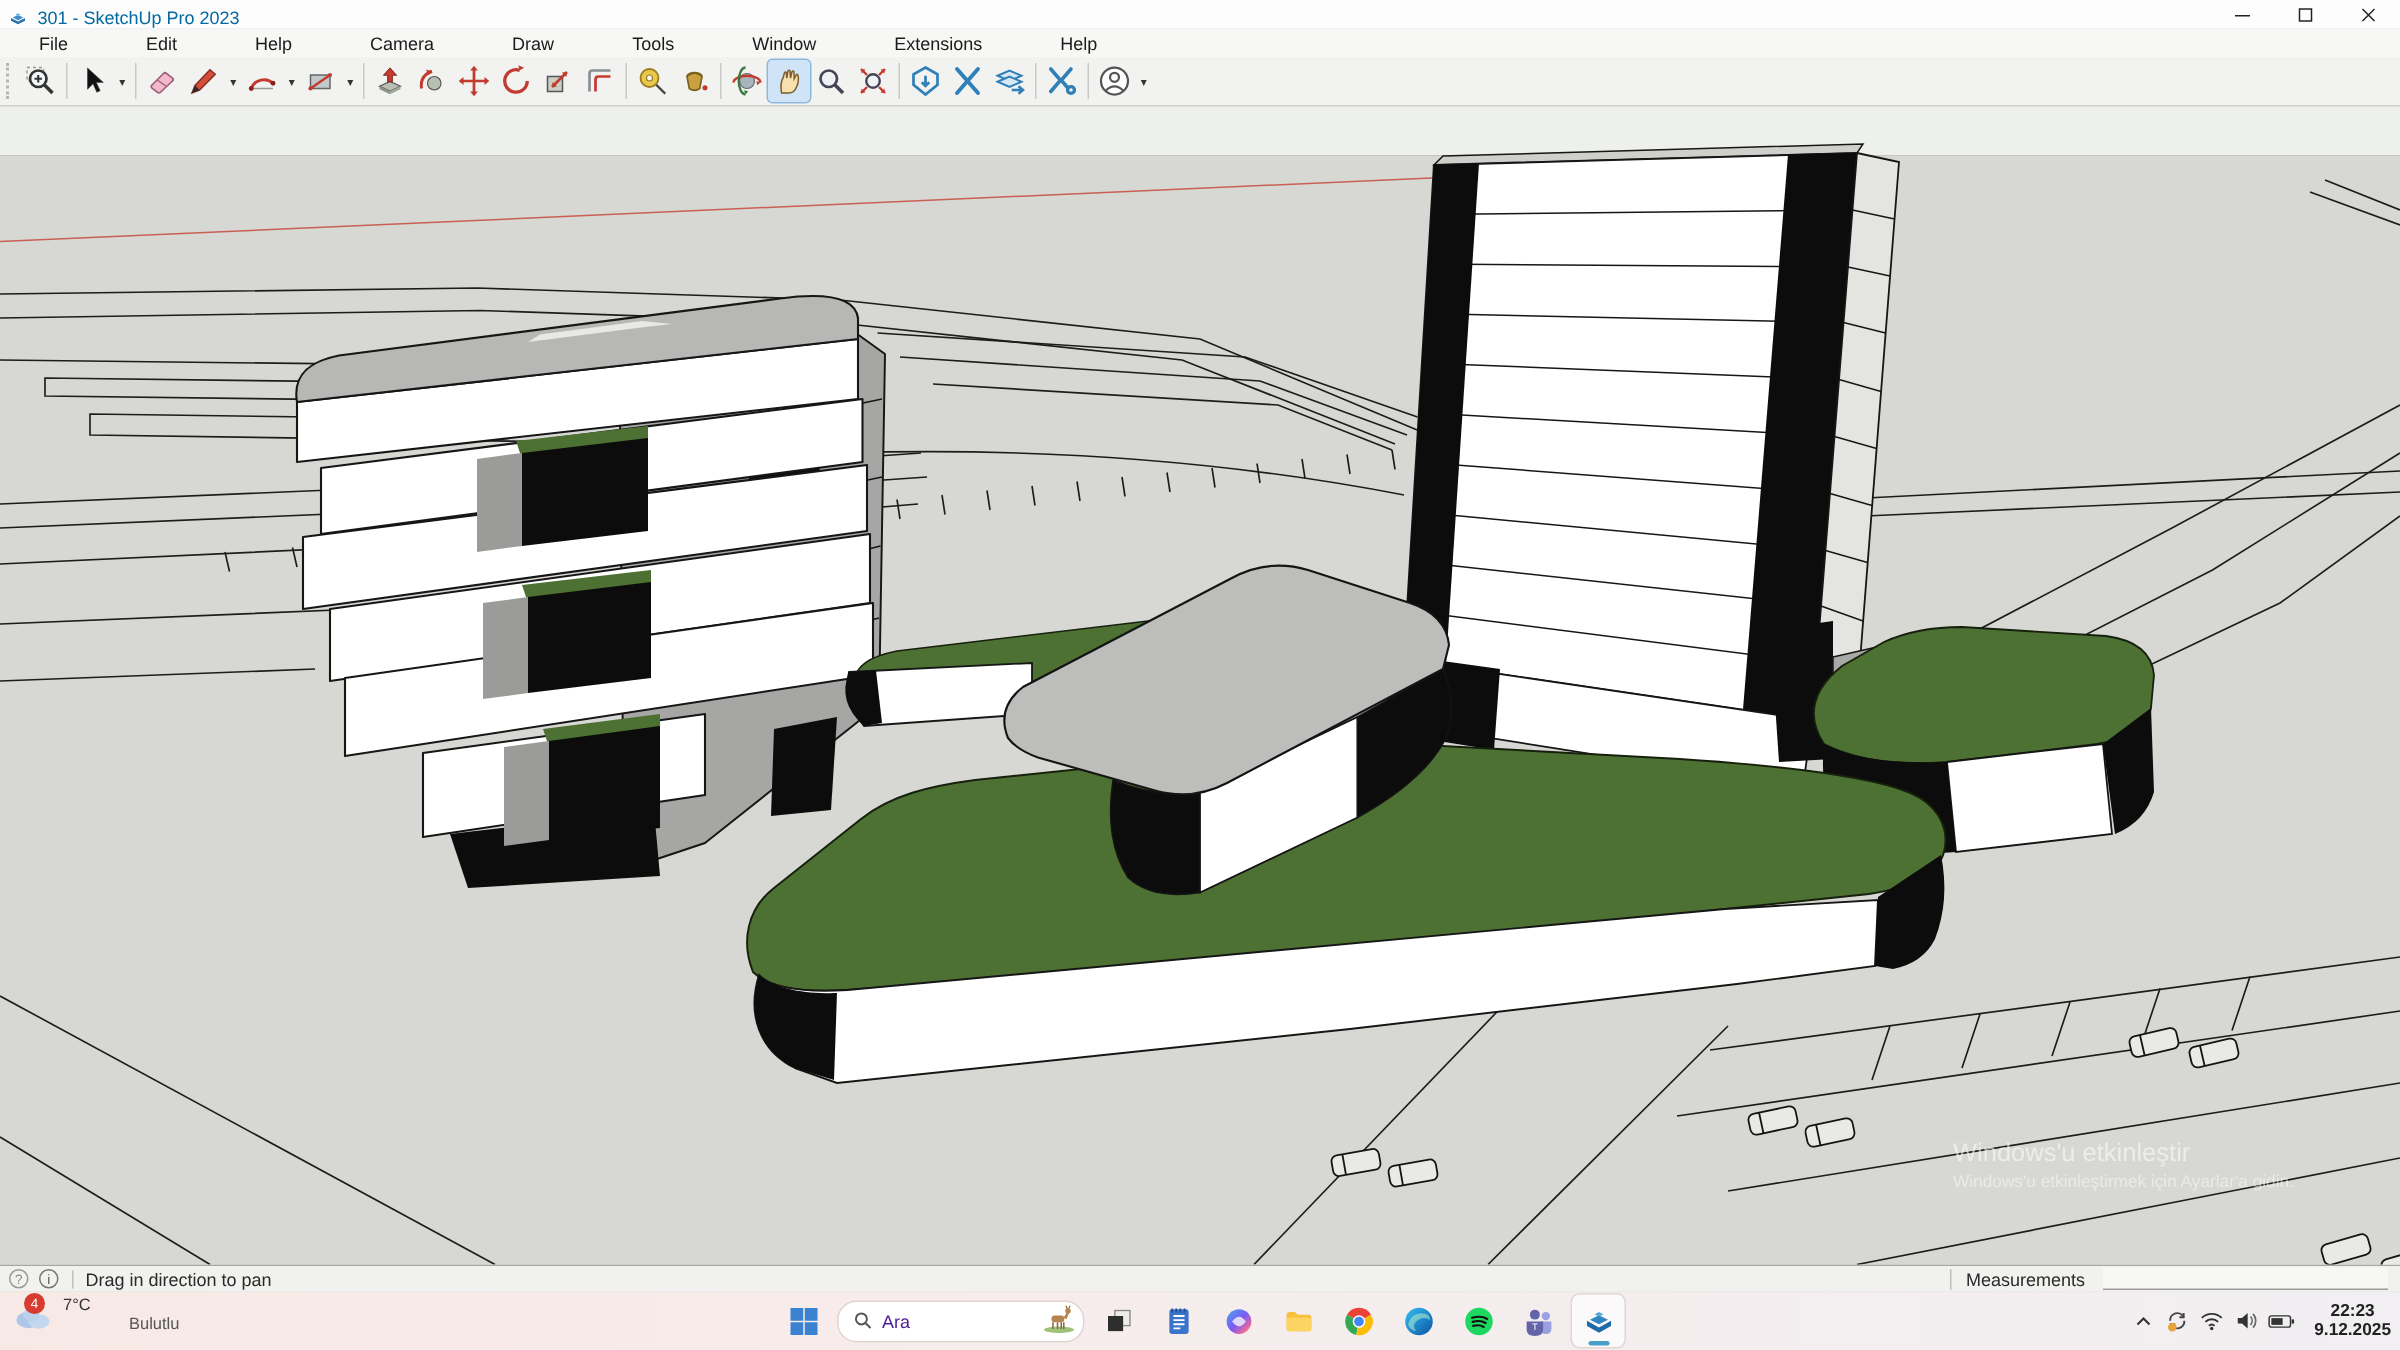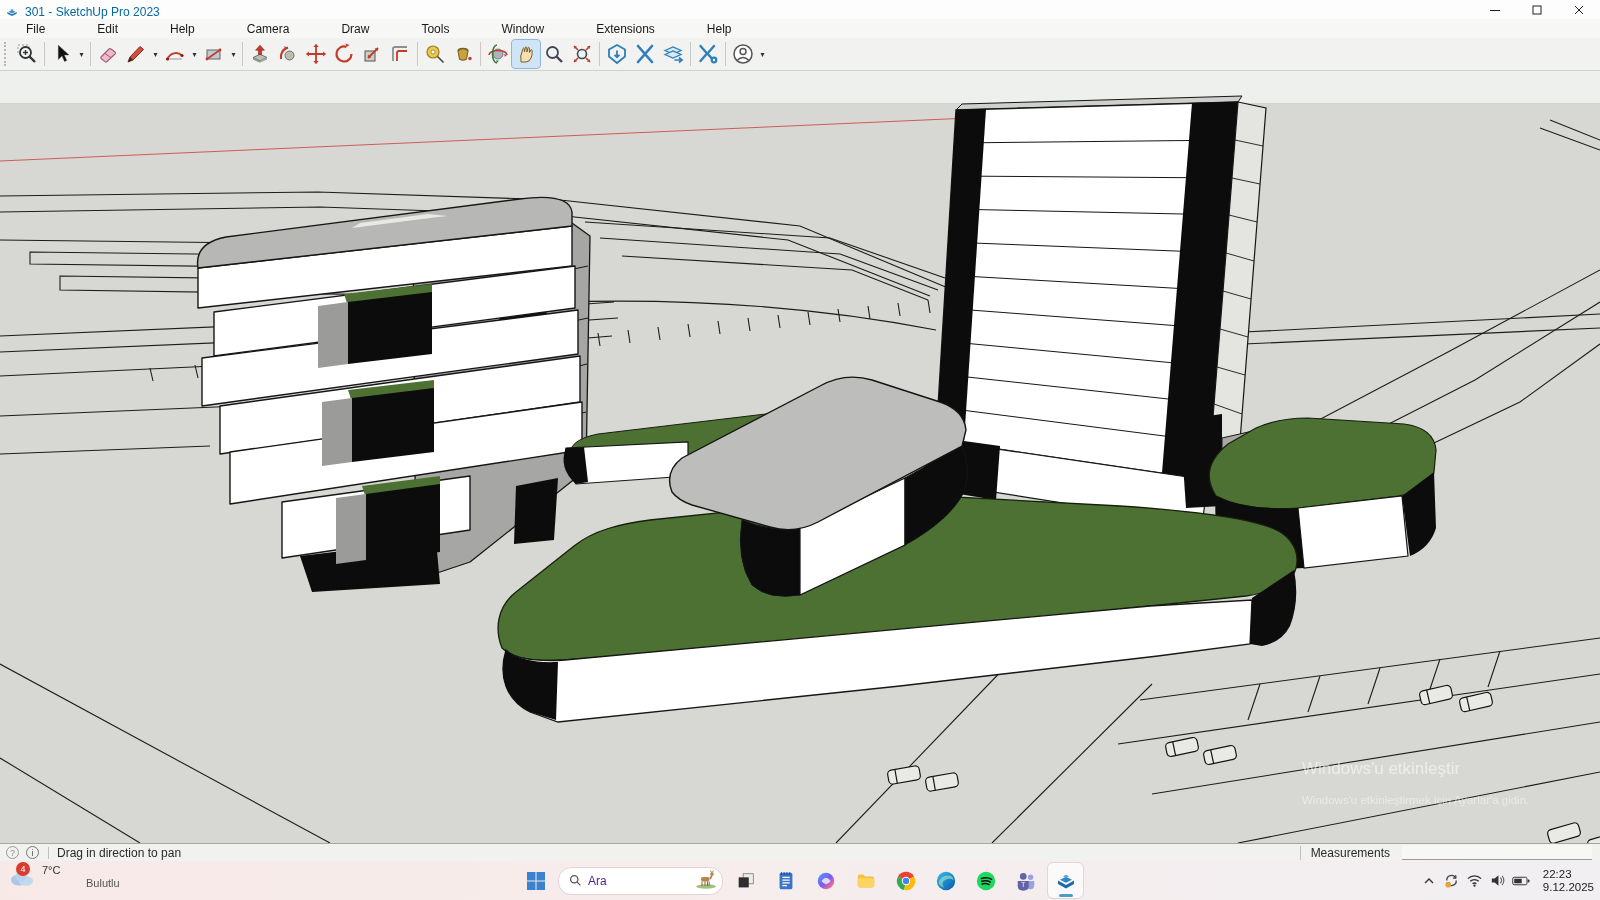--- a/index.html
+++ b/index.html
@@ -19,21 +19,21 @@
   .tb-grip{width:5px;height:24px;border-left:2px dotted #b5b5b3;margin:0 2px;}
   .tool-btn{width:28px;height:28px;display:flex;align-items:center;justify-content:center;border-radius:3px;}
   .tool-btn.active{background:#cfe4f7;outline:1px solid #8db8dd;}
   .tool-caret{width:11px;height:28px;display:flex;align-items:center;justify-content:center;font-size:8px;color:#333;}
   .tb-sep{width:1px;height:24px;background:#c8c8c6;margin:0 3px;}
   
   .viewport{position:relative;width:1600px;height:772px;background:#d7d7d3;}
   .viewport svg.scene{position:absolute;left:0;top:0;}
   .watermark{position:absolute;left:1302px;top:688px;pointer-events:none;}
   .watermark .l1{font-size:17px;color:rgba(255,255,255,0.55);}
-  .watermark .l2{font-size:11.5px;color:rgba(255,255,255,0.48);margin-top:15px;}
+  .watermark .l2{font-size:11.5px;color:rgba(255,255,255,0.48);margin-top:3px;}
   
   .statusbar{height:18px;background:#f1f1ef;border-top:1px solid #a6a6a4;display:flex;align-items:center;
              font-size:12px;color:#2a2a2a;box-sizing:border-box;padding:0 6px;}
   .sb-circle{width:13px;height:13px;border-radius:50%;border:1px solid #9a9a98;color:#8a8a88;font-size:9px;
              display:flex;align-items:center;justify-content:center;margin-right:7px;box-sizing:border-box;}
   .sb-sep{width:1px;height:12px;background:#c0c0be;margin:0 8px 0 2px;}
   .sb-right{margin-left:auto;display:flex;align-items:flex-end;padding-left:10px;}
   .sb-vr{width:1px;height:14px;background:#c0c0be;margin-right:10px;}
   .meas-box{width:190px;height:14px;border-bottom:1px solid #9a9a98;margin-left:12px;margin-right:2px;background:#f7f7f5;}
   
@@ -46,21 +46,21 @@
   .weather-text .cond{color:#555;margin-left:44px;}
   .tb-center{position:absolute;left:518px;top:2px;display:flex;align-items:center;gap:5px;height:35px;}
   .tb-app{width:35px;height:35px;display:flex;align-items:center;justify-content:center;position:relative;border-radius:5px;}
   .tb-app.active{background:rgba(255,255,255,0.65);outline:1px solid #e2d6d6;}
   .tb-app.active .indicator{position:absolute;bottom:1px;left:50%;transform:translateX(-50%);width:14px;height:3px;border-radius:2px;background:#48a0c8;}
   .search-box{width:150px;height:26px;border-radius:13px;background:#fff;border:1px solid #e2d4d4;display:flex;
               align-items:center;padding:0 3px 0 10px;gap:6px;font-size:12px;color:#4c1d95;}
   .search-box .deer{margin-left:auto;}
   .tray{position:absolute;right:6px;top:0;height:39px;display:flex;align-items:center;gap:5px;}
   .tray-ic{width:18px;height:18px;display:flex;align-items:center;justify-content:center;}
-  .clock{text-align:left;font-size:11.5px;color:#222;line-height:13px;margin-left:8px;}
+  .clock{text-align:center;font-size:11.5px;color:#222;line-height:13px;margin-left:8px;font-weight:bold;}
 </style>
 </head>
 <body>
 
 <div class="titlebar">
   <span class="logo">
     <svg width="14" height="14" viewBox="0 0 24 24">
       <path d="M4,15 L12,19 L20,15 L20,12 L12,16 L4,12 Z" fill="#2573b2"></path>
       <path d="M6,11.5 L12,14.5 L18,11.5 L12,8.5 Z" fill="#3f8ec9"></path>
       <path d="M9,8 L12,9.5 L15,8 L12,6.5 Z" fill="#6db3e0"></path>

